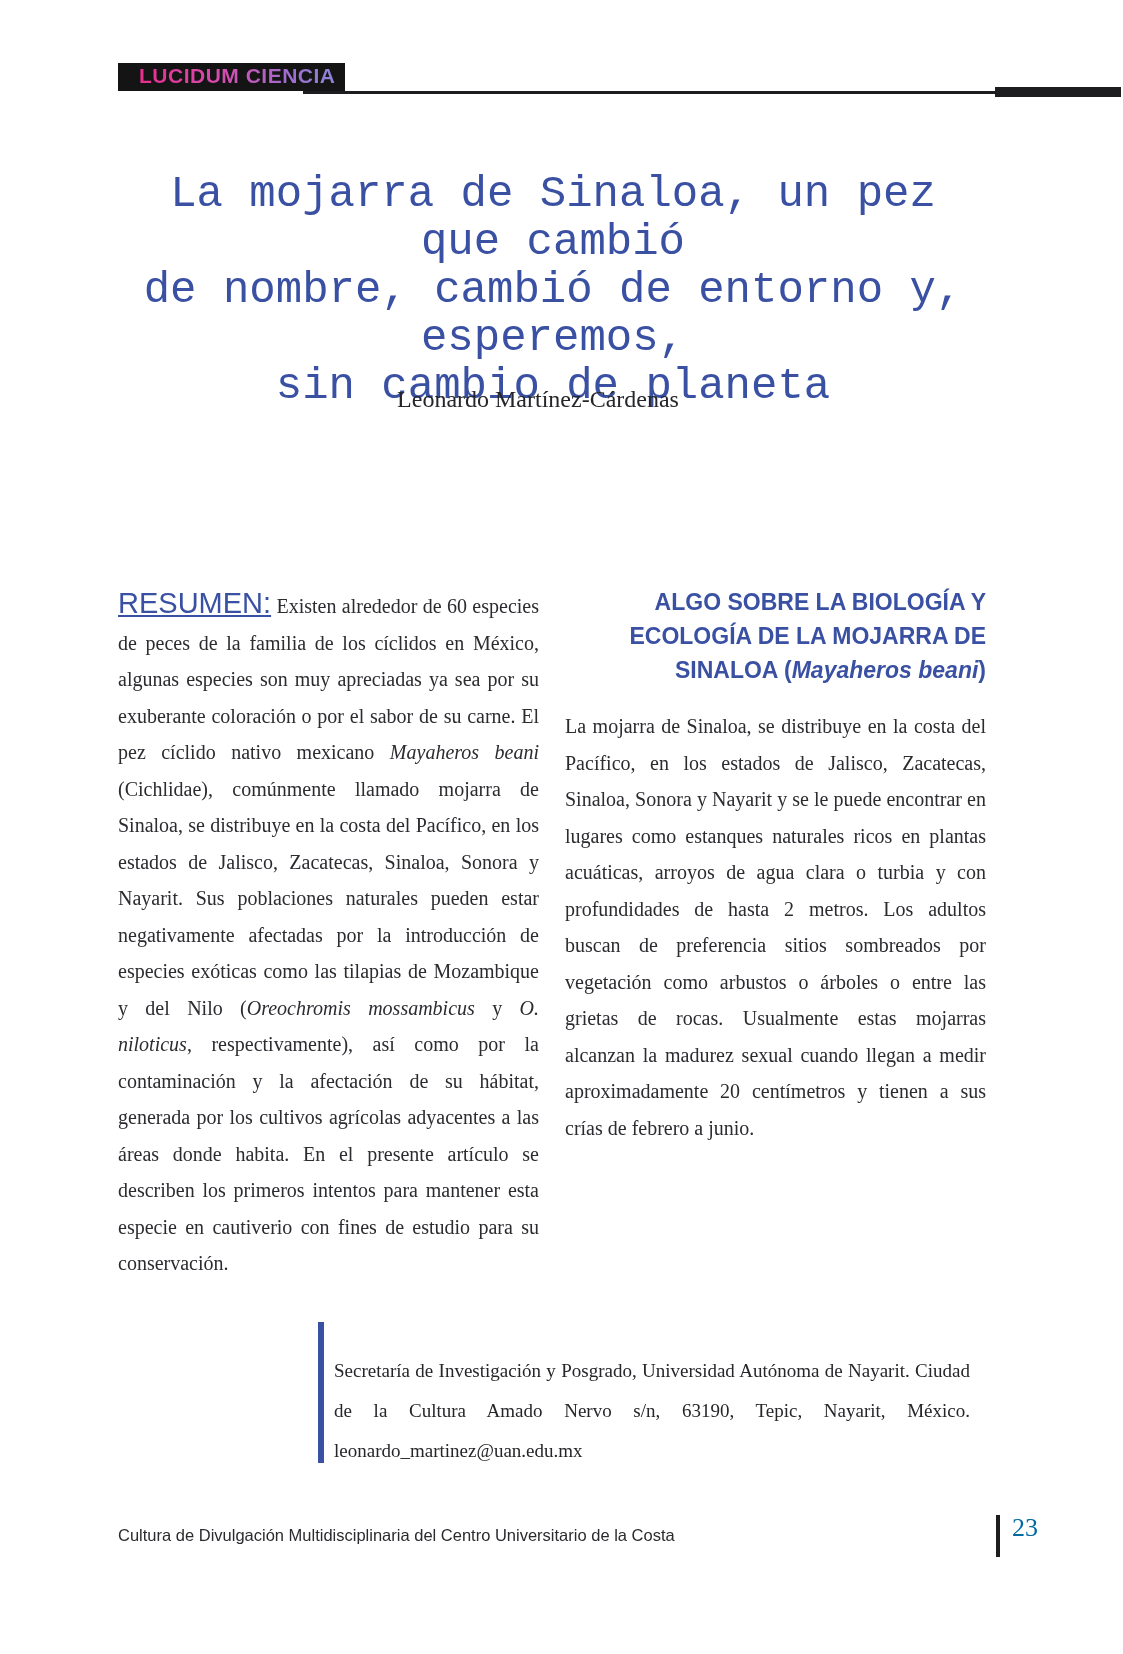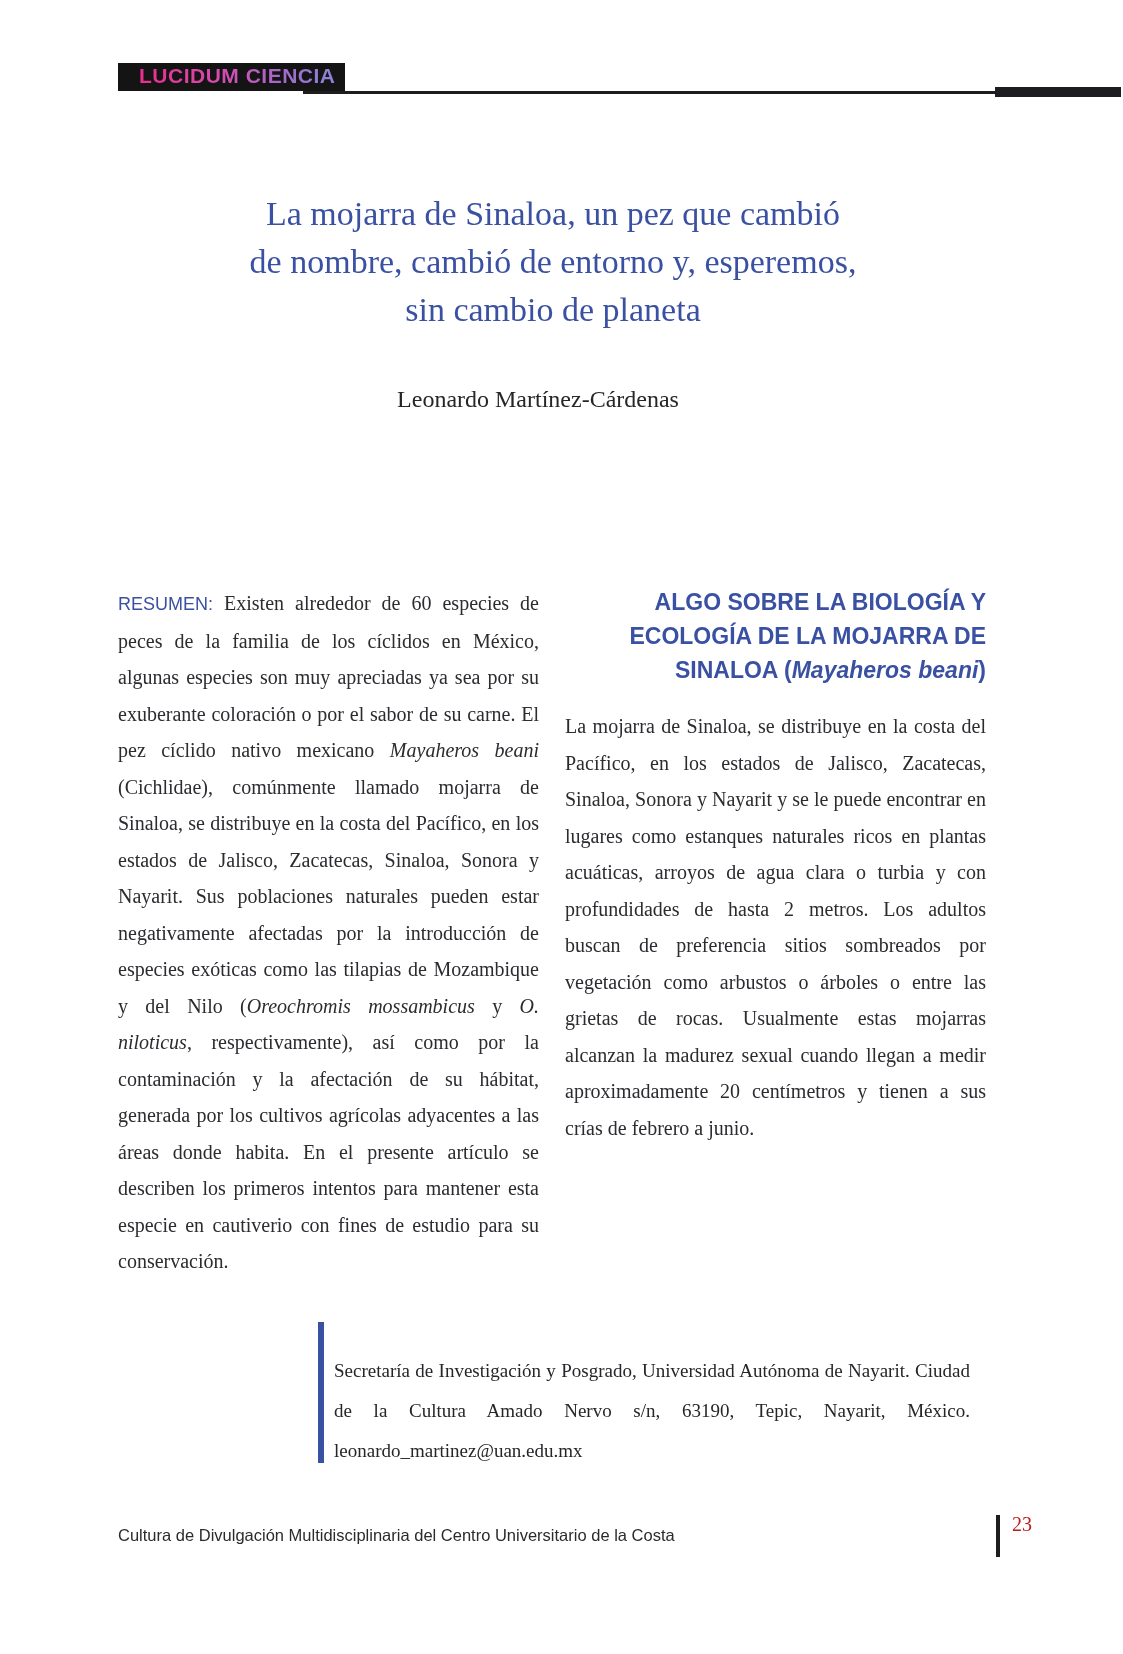--- a/index.html
+++ b/index.html
@@ -32,43 +32,42 @@
     background:linear-gradient(90deg,var(--logo_pink) 0%,#d24fb2 45%,#a06cce 75%,var(--logo_purple) 100%);
     -webkit-background-clip:text;background-clip:text;color:transparent;
     white-space:nowrap;
   }
   .rule-thin{position:absolute;left:303px;top:91px;width:697px;height:3px;background:var(--rule);}
   .rule-thick{position:absolute;left:995px;top:87px;width:126px;height:10px;background:var(--rule);}
   
   .title{
     position:absolute;left:120px;top:170px;width:866px;
     text-align:center;
-    font-family:Liberation Serif, serif;
-    font-size:34px;line-height:48px;
+    font-family:Liberation Mono, monospace;
+    font-size:44px;line-height:48px;
     color:var(--accent);
-    margin-top:20px;
   }
   .author{
     position:absolute;left:105px;top:386px;width:866px;
     text-align:center;font-size:24px;color:#26262a;
   }
   
   .columns{
     position:absolute;left:118px;top:585px;width:868px;
     display:flex;gap:26px;
   }
   .col{
     flex:1;min-width:0;
     font-size:20px;line-height:36.5px;
     text-align:justify;color:var(--ink);
   }
   .col p{margin:0;}
   .lbl{
     font-family:"Liberation Sans", sans-serif;
-    color:var(--accent);font-size:18px;
+    color:var(--accent);font-size:29px;text-decoration:underline;
   }
   .i{font-style:italic;}
   .section-heading{
     font-family:"Liberation Sans", sans-serif;
     color:var(--accent);
     font-size:23px;line-height:34px;
     text-align:right;margin:0 0 21px 0;
   }
   .indent{text-indent:30px;}
   
@@ -80,21 +79,21 @@
   
   .footer{
     position:absolute;left:118px;top:1521px;
     font-family:"Liberation Sans", sans-serif;
     font-size:16.5px;color:#2b2b2f;
   }
   .issue-line{display:flex;align-items:center;gap:8px;white-space:nowrap;}
   .sq{width:6px;height:6px;background:var(--accent);display:inline-block;flex:0 0 auto;}
   .journal{margin-top:5px;white-space:nowrap;}
   .pagenum-bar{position:absolute;left:996px;top:1515px;width:4px;height:42px;background:var(--rule);}
-  .pagenum{position:absolute;left:1012px;top:1513px;font-size:20px;color:#b91c1c;font-family:"Liberation Serif", serif;}
+  .pagenum{position:absolute;left:1012px;top:1513px;font-size:26px;color:#0369a1;font-family:"Liberation Serif", serif;}
 </style>
 </head>
 <body>
 
 <div class="page">
 
   <div class="logo">
     <span class="logo-text">LUCIDUM CIENCIA</span>
   </div>
   <div class="rule-thin"></div>

